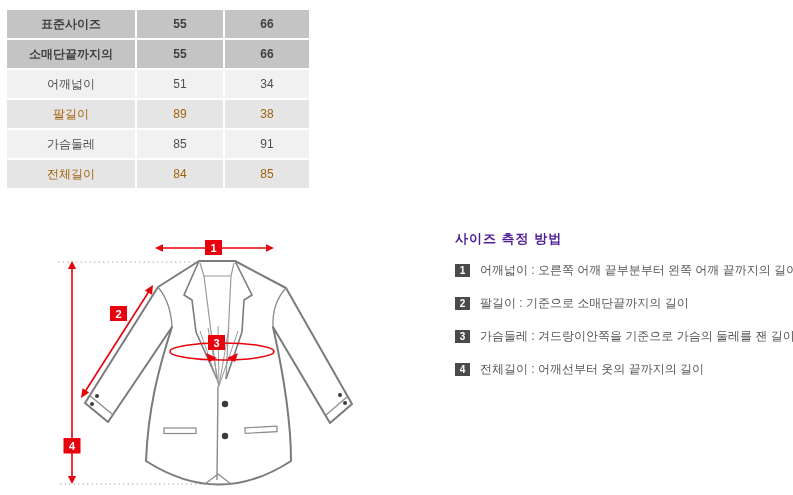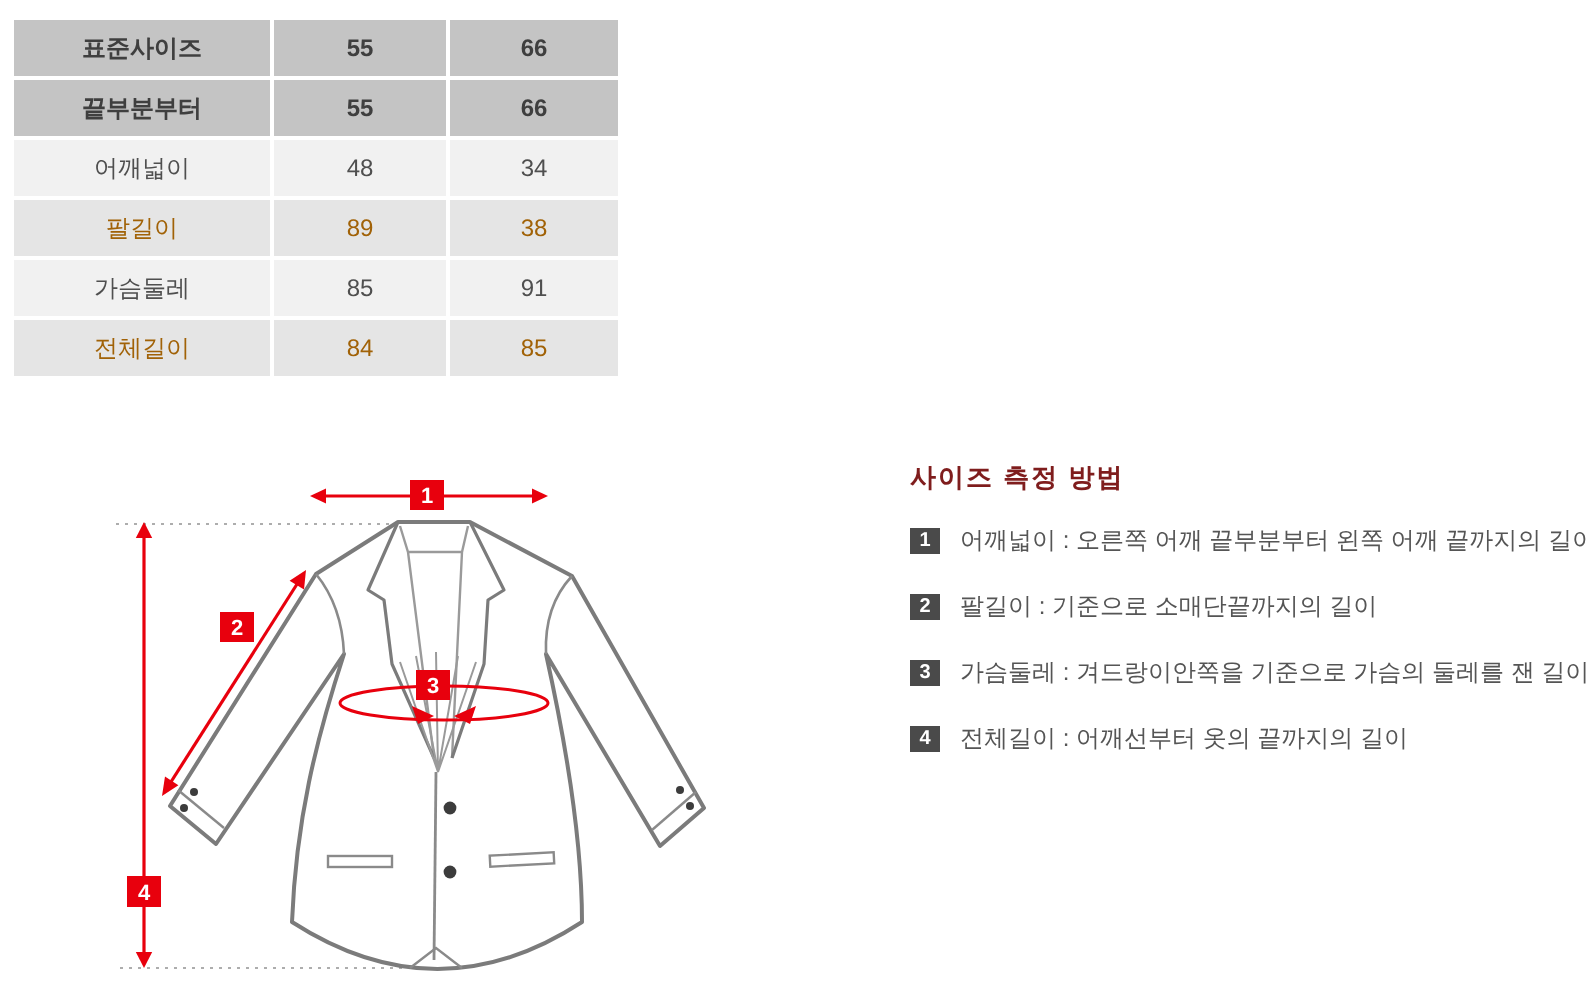--- a/index.html
+++ b/index.html
@@ -14,21 +14,21 @@
   table.size col.c1{width:130px;} table.size col.c2{width:88px;} table.size col.c3{width:84px;}
   tr.hdr td{background:#c4c4c4;color:#3f3f3f;font-weight:bold;}
   tr.r-light td{background:#f1f1f1;color:#4f4f4f;margin-top:39px;}
   tr.r-dark td{background:#e5e5e5;color:#a16207;}
 
   
   .diagram{position:absolute;left:40px;top:228px;width:420px;height:267px;}
 
   
   .legend{position:absolute;left:455px;top:230px;width:335px;}
-  .legend-title{font-size:13px;font-weight:bold;color:#7f1d1d;letter-spacing:1px;margin:0 0 14px 0;}
+  .legend-title{font-size:13px;font-weight:bold;color:#4c1d95;letter-spacing:1px;margin:0 0 14px 0;}
   .legend-item{display:flex;align-items:center;margin-bottom:16px;}
   .legend-badge{flex:0 0 auto;width:15px;height:13px;background:#4a4a4a;color:#fff;
     font-size:10px;font-weight:bold;text-align:center;line-height:13px;margin-right:10px;}
   .legend-text{font-size:12px;color:#555;white-space:nowrap;}
 </style>
 </head>
 <body>
 
 <div class="page">
 
@@ -38,27 +38,27 @@
         <col class="c2">
         <col class="c3">
       </colgroup>
     <tbody>
       <tr class="hdr">
         <td>표준사이즈</td>
         <td>55</td>
         <td>66</td>
       </tr>
       <tr class="hdr">
-        <td>끝부분부터</td>
+        <td>소매단끝까지의</td>
         <td>55</td>
         <td>66</td>
       </tr>
       <tr class="r-light">
         <td>어깨넓이</td>
-        <td>48</td>
+        <td>51</td>
         <td>34</td>
       </tr>
       <tr class="r-dark">
         <td>팔길이</td>
         <td>89</td>
         <td>38</td>
       </tr>
       <tr class="r-light">
         <td>가슴둘레</td>
         <td>85</td>

